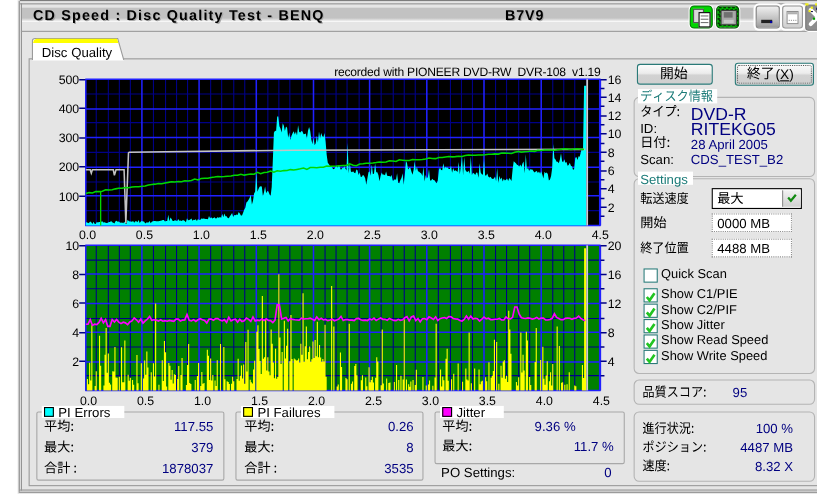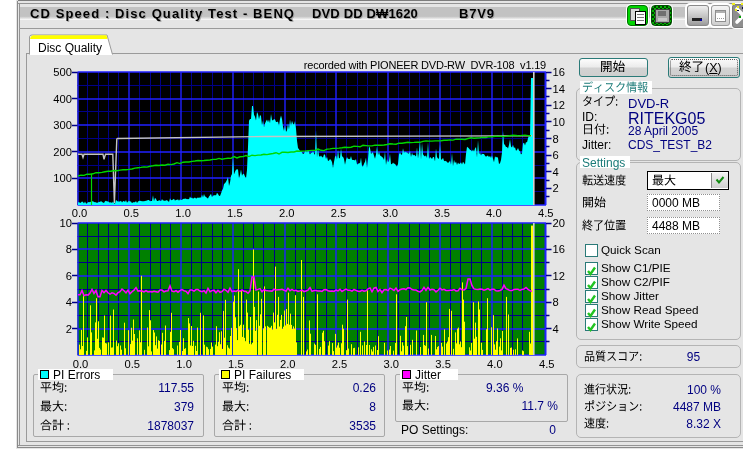--- a/index.html
+++ b/index.html
@@ -5,21 +5,20 @@
     <div class="ab" style="left:2px;top:3px;width:739px;height:1px;background:#949494"></div>
     <div class="ab" style="left:1px;top:1px;width:1px;height:446px;background:#8a8a8a"></div>
     <div class="ab" style="left:3px;top:3px;width:1px;height:443px;background:#949494"></div>
     <div class="ab" style="left:739px;top:3px;width:1px;height:443px;background:#949494"></div>
     <div class="ab" style="left:741px;top:1px;width:1px;height:446px;background:#8a8a8a"></div>
     <div class="ab" style="left:2px;top:445px;width:739px;height:1px;background:#949494"></div>
     <div class="ab" style="left:1px;top:447px;width:741px;height:1px;background:#8a8a8a"></div>
     <div class="ab" style="left:3px;top:28px;width:737px;height:1px;background:#9a9a9a"></div>
     <div class="ab" style="left:4px;top:7px;width:735px;height:13px;background:linear-gradient(#c2c2c2 0 72%,#e8e8e8 90%,#fff)"></div>
     <div class="ab" style="left:14px;top:6px;font-size:13px;font-weight:bold;color:#000;letter-spacing:1.1px;white-space:pre;text-shadow:1px 1px 0 #a8a8a8">CD Speed : Disc Quality Test - BENQ</div>
-    <div class="ab" style="left:296px;top:6px;font-size:13px;font-weight:bold;color:#000;letter-spacing:0.15px;white-space:pre;text-shadow:1px 1px 0 #a8a8a8">DVD DD D₩1620</div>
     <div class="ab" style="left:443px;top:6px;font-size:13px;font-weight:bold;color:#000;letter-spacing:0.85px;text-shadow:1px 1px 0 #a8a8a8">B7V9</div>
     <div class="ab" style="left:611px;top:5px;width:19px;height:19px;background:#00d400;border:1px solid #007000;border-radius:4px;box-shadow:0 0 0 1px #fff">
       <div class="ab" style="left:2px;top:2px;width:8px;height:11px;background:#d8d8d8;border:1px solid #555"></div>
       <div class="ab" style="left:7px;top:5px;width:9px;height:12px;background:#fff;border:1px solid #000;">
         <div style="margin:2px 1px;height:1px;background:#777"></div>
         <div style="margin:2px 1px;height:1px;background:#777"></div>
         <div style="margin:2px 1px;height:1px;background:#777"></div>
       </div>
     </div>
     <div class="ab" style="left:635px;top:5px;width:19px;height:19px;border-radius:4px;box-shadow:0 0 0 1px #fff;background:repeating-conic-gradient(#003c00 0 25%,#00b400 0 50%) 0 0/4px 4px;border:1px solid #005000">
@@ -155,22 +154,22 @@
       <svg width="36.2" height="13.2" viewBox="0 -10.56 36.19 13.20" style="position:absolute;overflow:visible">
         <path fill="#000000" d="M5.9 -9.4 4.9 -9.8C4.8 -9.5 4.7 -9 4.6 -8.8C4 -7.7 2.9 -5.9 1 -4.6L1.8 -4C3 -4.9 4 -6.1 4.7 -7.2H8.4C8.2 -6.2 7.6 -4.9 6.9 -3.9C6.1 -4.5 5.3 -5 4.6 -5.5L4 -4.8C4.7 -4.4 5.5 -3.7 6.3 -3.1C5.3 -1.9 3.9 -0.8 2.1 -0.2L2.8 0.5C4.7 -0.2 6.1 -1.3 7.1 -2.5C7.5 -2.1 7.9 -1.8 8.3 -1.4L8.9 -2.3C8.6 -2.6 8.1 -2.9 7.7 -3.3C8.5 -4.5 9.1 -5.9 9.4 -7C9.4 -7.2 9.5 -7.5 9.6 -7.7L8.9 -8.2C8.7 -8.1 8.5 -8.1 8.2 -8.1H5.2L5.4 -8.5C5.5 -8.7 5.7 -9.1 5.9 -9.4Z M12 -4.3 12.4 -3.4C14 -3.9 15.5 -4.6 16.6 -5.4V-0.9C16.6 -0.5 16.6 0.1 16.6 0.4H17.7C17.6 0.1 17.6 -0.5 17.6 -0.9V-6C18.7 -6.8 19.7 -7.7 20.6 -8.7L19.8 -9.4C19.1 -8.4 18 -7.4 16.8 -6.6C15.6 -5.7 13.9 -4.9 12 -4.3Z M31 -8.6C31 -9.1 31.3 -9.4 31.7 -9.4C32.1 -9.4 32.4 -9.1 32.4 -8.6C32.4 -8.2 32.1 -7.8 31.7 -7.8C31.3 -7.8 31 -8.2 31 -8.6ZM30.5 -8.6C30.5 -8.5 30.5 -8.4 30.5 -8.2L30.2 -8.2C29.7 -8.2 25.2 -8.2 24.6 -8.2C24.3 -8.2 23.8 -8.3 23.5 -8.3V-7.2C23.8 -7.2 24.2 -7.3 24.6 -7.3C25.2 -7.3 29.6 -7.3 30.3 -7.3C30.1 -6.1 29.6 -4.5 28.8 -3.4C27.9 -2.1 26.7 -1.1 24.5 -0.5L25.3 0.4C27.3 -0.3 28.6 -1.4 29.6 -2.8C30.5 -4 31 -6 31.3 -7.2L31.3 -7.3C31.4 -7.3 31.6 -7.3 31.7 -7.3C32.4 -7.3 32.9 -7.9 32.9 -8.6C32.9 -9.4 32.4 -10 31.7 -10C31 -10 30.5 -9.4 30.5 -8.6Z M34.7 -4.7C35.1 -4.7 35.4 -5 35.4 -5.5C35.4 -6 35.1 -6.4 34.7 -6.4C34.2 -6.4 33.9 -6 33.9 -5.5C33.9 -5 34.2 -4.7 34.7 -4.7ZM34.7 0.2C35.1 0.2 35.4 -0.2 35.4 -0.7C35.4 -1.2 35.1 -1.5 34.7 -1.5C34.2 -1.5 33.9 -1.2 33.9 -0.7C33.9 -0.2 34.2 0.2 34.7 0.2Z"></path>
       </svg>
     </div>
     <div class="ab" style="left:566.0px;top:109.5px;font-size:12px;color:#000;white-space:pre">ID:</div>
     <div class="ab" style="left:566.0px;top:123.24px;width:29px;height:15px">
       <svg width="27.3" height="13.2" viewBox="0 -10.56 27.34 13.20" style="position:absolute;overflow:visible">
         <path fill="#000000" d="M3 -4.2H9V-0.9H3ZM3 -5.1V-8.4H9V-5.1ZM2.1 -9.3V0.8H3V0H9V0.8H10V-9.3Z M16.9 -4.9C17.5 -3.9 18.3 -2.6 18.6 -1.9L19.5 -2.3C19.1 -3 18.3 -4.3 17.7 -5.2ZM21 -9.9V-7.4H16.1V-6.5H21V-0.3C21 0 20.9 0.1 20.6 0.1C20.3 0.1 19.4 0.1 18.3 0.1C18.5 0.3 18.6 0.7 18.7 1C20 1 20.8 1 21.3 0.8C21.7 0.7 21.9 0.4 21.9 -0.3V-6.5H23.4V-7.4H21.9V-9.9ZM15.5 -10C14.8 -8.1 13.7 -6.3 12.4 -5.1C12.6 -4.9 12.9 -4.4 13 -4.2C13.4 -4.6 13.8 -5.1 14.2 -5.7V0.9H15.1V-7.1C15.6 -7.9 16.1 -8.8 16.4 -9.7Z M25.7 -4.7C26.1 -4.7 26.5 -5 26.5 -5.5C26.5 -6 26.1 -6.4 25.7 -6.4C25.2 -6.4 24.9 -6 24.9 -5.5C24.9 -5 25.2 -4.7 25.7 -4.7ZM25.7 0.2C26.1 0.2 26.5 -0.2 26.5 -0.7C26.5 -1.2 26.1 -1.5 25.7 -1.5C25.2 -1.5 24.9 -1.2 24.9 -0.7C24.9 -0.2 25.2 0.2 25.7 0.2Z"></path>
       </svg>
     </div>
-    <div class="ab" style="left:566.0px;top:137.5px;font-size:12px;color:#000;white-space:pre">Jitter:</div>
-    <div class="ab" style="left:612.0px;top:95.5px;font-size:13px;color:#000080;white-space:pre">DVD-R</div>
+    <div class="ab" style="left:566.0px;top:137.5px;font-size:12px;color:#000;white-space:pre">Scan:</div>
+    <div class="ab" style="left:612.0px;top:95.5px;font-size:16px;color:#000080;white-space:pre">DVD-R</div>
     <div class="ab" style="left:612.0px;top:109.5px;font-size:16px;color:#000080;white-space:pre">RITEKG05</div>
     <div class="ab" style="left:612.0px;top:123.5px;font-size:12px;color:#000080;white-space:pre">28 April 2005</div>
     <div class="ab" style="left:612.0px;top:137.5px;font-size:12px;color:#000080;white-space:pre">CDS_TEST_B2</div>
     <div class="ab" style="left:560px;top:162px;width:163px;height:176px;border:1px solid #b4b4b4;border-radius:5px"></div>
     <div class="ab" style="left:564px;top:156px;width:50px;height:12px;background:#fff"></div>
     <div class="ab" style="left:566.0px;top:155.5px;font-size:12px;color:#1b7b78;white-space:pre">Settings</div>
     <div class="ab" style="left:566.0px;top:174.44px;width:46px;height:15px">
       <svg width="44.2" height="13.2" viewBox="0 -10.56 44.16 13.20" style="position:absolute;overflow:visible">
         <path fill="#000000" d="M5.9 -9.1V-8.3H10.2V-9.1ZM8.6 -2.8C8.9 -2.2 9.2 -1.4 9.5 -0.6L6.8 -0.4C7.2 -1.7 7.6 -3.4 7.8 -4.8H10.6V-5.7H5.4V-4.8H6.9C6.7 -3.4 6.3 -1.6 6 -0.4L5.1 -0.3L5.3 0.6L9.7 0.2C9.8 0.4 9.8 0.7 9.9 0.9L10.7 0.6C10.5 -0.4 9.9 -2 9.3 -3.2ZM0.9 -7.1V-2.9H2.6V-1.9H0.4V-1.1H2.6V1H3.4V-1.1H5.5V-1.9H3.4V-2.9H5.2V-7.1H3.4V-8H5.3V-8.8H3.4V-10.1H2.6V-8.8H0.6V-8H2.6V-7.1ZM1.5 -4.7H2.6V-3.6H1.5ZM3.3 -4.7H4.5V-3.6H3.3ZM1.5 -6.4H2.6V-5.3H1.5ZM3.3 -6.4H4.5V-5.3H3.3Z M11.7 -9.3C12.4 -8.7 13.2 -7.9 13.6 -7.3L14.3 -7.9C13.9 -8.5 13 -9.3 12.3 -9.8ZM15.3 -9.7C15.8 -9.1 16.2 -8.3 16.3 -7.8H14.9V-7H17.5V-5.6L17.5 -5.3H14.6V-4.5H17.4C17.2 -3.5 16.6 -2.3 14.6 -1.5C14.8 -1.3 15.1 -1 15.2 -0.8C17 -1.7 17.8 -2.8 18.1 -3.8C18.6 -2.3 19.6 -1.3 21 -0.7C21.1 -1 21.4 -1.3 21.5 -1.5C20.1 -2 19.1 -3 18.6 -4.5H21.5V-5.3H18.3L18.3 -5.6V-7H21.2V-7.8H16.4L17.1 -8.1C16.9 -8.7 16.5 -9.5 16 -10ZM19.7 -10.1C19.5 -9.5 19.1 -8.6 18.7 -8.1L19.4 -7.8C19.8 -8.3 20.2 -9.1 20.6 -9.8ZM13.9 -5.3H11.6V-4.5H13.1V-1.4C12.6 -0.9 11.9 -0.4 11.4 -0.1L11.9 0.9C12.5 0.3 13 -0.2 13.6 -0.7C14.3 0.2 15.3 0.7 16.7 0.7C17.9 0.8 20.2 0.8 21.4 0.7C21.5 0.4 21.6 -0 21.7 -0.2C20.4 -0.1 17.9 -0.1 16.7 -0.1C15.4 -0.2 14.5 -0.6 13.9 -1.5Z M22.7 -9.3C23.4 -8.7 24.3 -7.9 24.6 -7.3L25.3 -7.9C24.9 -8.5 24.1 -9.3 23.3 -9.8ZM25 -5.3H22.6V-4.5H24.2V-1.4C23.6 -0.9 23 -0.4 22.5 -0.1L22.9 0.9C23.5 0.3 24.1 -0.2 24.6 -0.7C25.3 0.2 26.3 0.7 27.7 0.7C29 0.8 31.3 0.8 32.5 0.7C32.5 0.4 32.6 -0 32.7 -0.2C31.4 -0.1 28.9 -0.1 27.7 -0.1C26.5 -0.2 25.5 -0.6 25 -1.5ZM26.8 -6.3H28.6V-4.8H26.8ZM29.4 -6.3H31.2V-4.8H29.4ZM28.6 -10.1V-8.8H25.6V-8.1H28.6V-7.1H26.1V-4.1H28.1C27.5 -3.1 26.4 -2.1 25.4 -1.6C25.6 -1.5 25.8 -1.2 25.9 -0.9C26.9 -1.5 27.9 -2.4 28.6 -3.5V-0.6H29.4V-3.5C30.1 -2.5 31.1 -1.5 32 -1C32.1 -1.2 32.4 -1.5 32.6 -1.7C31.6 -2.1 30.4 -3.1 29.7 -4.1H32V-7.1H29.4V-8.1H32.5V-8.8H29.4V-10.1Z M37.4 -7.8V-6.7H35.6V-6H37.4V-4H41.7V-6H43.5V-6.7H41.7V-7.8H40.9V-6.7H38.2V-7.8ZM40.9 -6V-4.7H38.2V-6ZM41.5 -2.5C41 -1.8 40.4 -1.3 39.6 -0.9C38.9 -1.4 38.2 -1.9 37.8 -2.5ZM35.8 -3.2V-2.5H37.4L37 -2.3C37.5 -1.6 38.1 -1 38.8 -0.6C37.7 -0.2 36.5 0.1 35.3 0.2C35.5 0.4 35.6 0.7 35.7 1C37.1 0.8 38.4 0.5 39.6 -0.1C40.6 0.4 41.9 0.8 43.2 1C43.4 0.8 43.6 0.4 43.7 0.2C42.5 0.1 41.4 -0.2 40.5 -0.6C41.4 -1.1 42.2 -1.9 42.7 -3L42.2 -3.3L42 -3.2ZM34.5 -8.9V-5.4C34.5 -3.7 34.4 -1.2 33.5 0.5C33.7 0.6 34 0.8 34.1 1C35.1 -0.8 35.3 -3.6 35.3 -5.4V-8.1H43.5V-8.9H39.4V-10.1H38.5V-8.9Z"></path>
       </svg>
@@ -220,21 +219,21 @@
     <div class="ab" style="left:569px;top:318px;width:11px;height:11px;border:1px solid #2a7a78;background:#fff"><svg width="11" height="11">
         <path d="M2 5 L4.5 8 L9 1.5" stroke="#22c422" stroke-width="2.4" fill="none"></path>
       </svg></div>
     <div class="ab" style="left:585.0px;top:317.0px;font-size:11.7px;color:#000;white-space:pre">Show Write Speed</div>
     <div class="ab" style="left:560px;top:345px;width:163px;height:21px;border:1px solid #b4b4b4;border-radius:5px"></div>
     <div class="ab" style="left:568.0px;top:350.44px;width:60px;height:15px">
       <svg width="58.3" height="13.2" viewBox="0 -10.56 58.27 13.20" style="position:absolute;overflow:visible">
         <path fill="#000000" d="M3.3 -8.7H7.7V-6.4H3.3ZM2.5 -9.6V-5.6H8.6V-9.6ZM0.9 -4.3V1H1.7V0.3H4V0.9H4.8V-4.3ZM1.7 -0.6V-3.4H4V-0.6ZM6.1 -4.3V1H6.9V0.3H9.4V0.9H10.2V-4.3ZM6.9 -0.6V-3.4H9.4V-0.6Z M13.8 -3.9H19.4V-3H13.8ZM13.8 -2.4H19.4V-1.6H13.8ZM13.8 -5.3H19.4V-4.5H13.8ZM13 -5.9V-1H20.2V-5.9ZM17.5 -0.3C18.7 0.1 19.9 0.6 20.6 1L21.5 0.5C20.7 0.1 19.4 -0.4 18.2 -0.8ZM14.9 -0.8C14.1 -0.4 12.8 0.1 11.6 0.3C11.8 0.5 12.1 0.8 12.2 1C13.3 0.7 14.7 0.1 15.6 -0.5ZM12.4 -9.8V-8.6C12.4 -7.8 12.3 -6.8 11.5 -6C11.7 -5.9 12 -5.7 12.1 -5.5C12.7 -6.1 13 -6.9 13.1 -7.6H14.5V-6.1H15.2V-7.6H16.5V-8.3H13.2V-8.5V-9C14.2 -9.1 15.4 -9.2 16.2 -9.5L15.7 -10.1C15.1 -9.9 14 -9.7 13.1 -9.6ZM17 -9.7V-8.7C17 -8 16.8 -7.2 15.9 -6.6C16.1 -6.4 16.3 -6.2 16.4 -6C17.1 -6.5 17.4 -7.1 17.6 -7.6H19.1V-6.1H19.9V-7.6H21.5V-8.3H17.7L17.7 -8.6V-9C18.8 -9 20.1 -9.2 21 -9.5L20.4 -10C19.8 -9.8 18.6 -9.7 17.6 -9.6Z M30.9 -8 30.3 -8.5C30.2 -8.4 29.9 -8.4 29.5 -8.4C29.1 -8.4 25.7 -8.4 25.3 -8.4C24.9 -8.4 24.3 -8.4 24.1 -8.5V-7.4C24.3 -7.4 24.9 -7.4 25.3 -7.4C25.6 -7.4 29.2 -7.4 29.6 -7.4C29.3 -6.4 28.5 -5 27.7 -4.1C26.6 -2.7 25 -1.3 23.2 -0.5L23.9 0.3C25.5 -0.5 27 -1.9 28.2 -3.2C29.3 -2.1 30.5 -0.7 31.2 0.3L32 -0.4C31.3 -1.3 29.9 -2.9 28.8 -4C29.6 -5.1 30.3 -6.5 30.6 -7.5C30.7 -7.7 30.8 -7.9 30.9 -8Z M34.9 -1.6V-0.5C35.2 -0.5 35.7 -0.6 36.1 -0.6H41.5L41.5 0.1H42.5C42.5 -0.1 42.4 -0.6 42.4 -1.1V-7.2C42.4 -7.5 42.5 -7.9 42.5 -8.2C42.3 -8.2 41.9 -8.2 41.7 -8.2H36.2C35.9 -8.2 35.4 -8.2 35 -8.2V-7.2C35.3 -7.2 35.8 -7.2 36.2 -7.2H41.5V-1.5H36.1C35.6 -1.5 35.2 -1.6 34.9 -1.6Z M54.4 -8.1 53.9 -8.7C53.7 -8.6 53.3 -8.6 53.1 -8.6C52.5 -8.6 47.3 -8.6 46.8 -8.6C46.4 -8.6 45.9 -8.7 45.5 -8.7V-7.6C46 -7.7 46.4 -7.7 46.8 -7.7C47.3 -7.7 52.3 -7.7 53.1 -7.7C52.7 -6.9 51.7 -5.6 50.7 -5L51.4 -4.4C52.6 -5.3 53.7 -6.9 54.1 -7.7C54.2 -7.8 54.4 -8 54.4 -8.1ZM50 -6.5H49C49.1 -6.2 49.1 -6 49.1 -5.7C49.1 -3.7 48.8 -1.9 47.1 -0.8C46.8 -0.6 46.4 -0.4 46.1 -0.3L47 0.4C49.8 -1.1 50 -3.3 50 -6.5Z M56.7 -4.7C57.1 -4.7 57.5 -5 57.5 -5.5C57.5 -6 57.1 -6.4 56.7 -6.4C56.3 -6.4 56 -6 56 -5.5C56 -5 56.3 -4.7 56.7 -4.7ZM56.7 0.2C57.1 0.2 57.5 -0.2 57.5 -0.7C57.5 -1.2 57.1 -1.5 56.7 -1.5C56.3 -1.5 56 -1.2 56 -0.7C56 -0.2 56.3 0.2 56.7 0.2Z"></path>
       </svg>
     </div>
-    <div class="ab" style="left:650.0px;top:350.0px;width:55.0px;text-align:center;font-size:12px;color:#000080;white-space:pre">95</div>
+    <div class="ab" style="left:650.0px;top:350.0px;width:55.0px;text-align:left;font-size:12px;color:#000080;white-space:pre">95</div>
     <div class="ab" style="left:560px;top:374px;width:163px;height:62px;border:1px solid #b4b4b4;border-radius:5px"></div>
     <div class="ab" style="left:568.0px;top:382.94px;width:49px;height:15px">
       <svg width="47.2" height="13.2" viewBox="0 -10.56 47.23 13.20" style="position:absolute;overflow:visible">
         <path fill="#000000" d="M0.6 -9.3C1.3 -8.7 2 -7.8 2.4 -7.2L3 -7.8C2.7 -8.4 1.9 -9.2 1.2 -9.8ZM2.7 -5.3H0.5V-4.5H1.9V-1.4C1.4 -0.9 0.9 -0.4 0.4 -0L0.8 0.9C1.4 0.3 1.9 -0.2 2.4 -0.7C3.1 0.3 4.1 0.7 5.5 0.7C6.8 0.8 9.1 0.8 10.4 0.7C10.4 0.4 10.5 0 10.6 -0.2C9.3 -0.1 6.7 -0 5.5 -0.1C4.2 -0.2 3.2 -0.6 2.7 -1.5ZM5.2 -10.1C4.6 -8.5 3.7 -7.1 2.6 -6.2C2.8 -6 3.1 -5.7 3.2 -5.5C3.6 -5.8 3.9 -6.2 4.2 -6.6V-1.3H10.4V-2.1H7.7V-3.4H9.9V-4.1H7.7V-5.4H9.9V-6.2H7.7V-7.4H10.2V-8.2H7.8C8.1 -8.7 8.3 -9.2 8.5 -9.8L7.6 -10C7.5 -9.4 7.3 -8.8 7 -8.2H5.3C5.5 -8.7 5.8 -9.3 6 -9.8ZM5 -5.4H6.9V-4.1H5ZM5 -6.2V-7.4H6.9V-6.2ZM5 -3.4H6.9V-2.1H5Z M15.8 -9.4V-8.5H21.3V-9.4ZM14 -10.1C13.4 -9.2 12.4 -8.1 11.4 -7.5C11.6 -7.3 11.8 -6.9 11.9 -6.7C12.9 -7.5 14 -8.7 14.8 -9.7ZM15.4 -6V-5.2H19.1V-0.2C19.1 -0 19 0 18.8 0.1C18.6 0.1 17.8 0.1 17.1 0C17.2 0.3 17.3 0.7 17.3 0.9C18.4 0.9 19 0.9 19.4 0.8C19.8 0.6 19.9 0.4 19.9 -0.2V-5.2H21.6V-6ZM14.4 -7.5C13.7 -6.1 12.5 -4.8 11.3 -3.9C11.5 -3.7 11.8 -3.3 11.9 -3.1C12.3 -3.5 12.7 -3.9 13.2 -4.4V1H14V-5.4C14.4 -6 14.9 -6.6 15.2 -7.2Z M30.3 -9.3C30.7 -8.6 31.3 -7.7 31.6 -7.2L32.2 -7.6C32 -8.2 31.4 -9 30.9 -9.7ZM22.6 -8.1C23.1 -7.4 23.8 -6.4 24 -5.8L24.7 -6.3C24.4 -6.9 23.8 -7.8 23.3 -8.5ZM28.6 -10.1V-7.3L28.6 -6.5H26V-5.7H28.5C28.4 -3.7 27.7 -1.4 25.7 0.4C25.9 0.5 26.2 0.8 26.4 0.9C28 -0.6 28.8 -2.4 29.1 -4.1C29.8 -1.9 30.7 -0.1 32.2 0.9C32.3 0.7 32.6 0.4 32.8 0.2C31.1 -0.8 30.1 -3 29.5 -5.7H32.6V-6.5H29.4L29.4 -7.3V-10.1ZM22.4 -2.3 22.9 -1.6C23.5 -2.1 24.2 -2.8 24.8 -3.5V0.9H25.6V-10.1H24.8V-4.6C23.9 -3.7 23 -2.8 22.4 -2.3Z M34.2 -9.3C35 -9 35.9 -8.5 36.3 -8.1L36.8 -8.8C36.3 -9.2 35.4 -9.7 34.7 -10ZM33.6 -6C34.3 -5.7 35.3 -5.2 35.8 -4.8L36.2 -5.6C35.7 -6 34.7 -6.4 34 -6.7ZM34 0.3 34.7 0.8C35.4 -0.3 36.2 -1.9 36.8 -3.2L36.2 -3.8C35.5 -2.3 34.6 -0.7 34 0.3ZM38.2 -8.7H42.3V-5.5H38.2ZM37.3 -9.5V-4.6H38.5C38.4 -2.1 38.1 -0.6 36.1 0.2C36.2 0.4 36.5 0.8 36.6 1C38.8 -0 39.2 -1.8 39.3 -4.6H40.6V-0.4C40.6 0.6 40.8 0.9 41.7 0.9C41.8 0.9 42.6 0.9 42.7 0.9C43.5 0.9 43.7 0.4 43.8 -1.4C43.5 -1.5 43.2 -1.6 43 -1.8C43 -0.2 43 0 42.7 0C42.5 0 41.9 0 41.8 0C41.5 0 41.5 -0 41.5 -0.4V-4.6H43.1V-9.5Z M45.7 -4.7C46.1 -4.7 46.4 -5 46.4 -5.5C46.4 -6 46.1 -6.4 45.7 -6.4C45.3 -6.4 45 -6 45 -5.5C45 -5 45.3 -4.7 45.7 -4.7ZM45.7 0.2C46.1 0.2 46.4 -0.2 46.4 -0.7C46.4 -1.2 46.1 -1.5 45.7 -1.5C45.3 -1.5 45 -1.2 45 -0.7C45 -0.2 45.3 0.2 45.7 0.2Z"></path>
       </svg>
     </div>
     <div class="ab" style="left:568.0px;top:399.94px;width:60px;height:15px">
       <svg width="58.3" height="13.2" viewBox="0 -10.56 58.27 13.20" style="position:absolute;overflow:visible">
         <path fill="#000000" d="M8.3 -8.9C8.3 -9.3 8.6 -9.6 9 -9.6C9.4 -9.6 9.7 -9.3 9.7 -8.9C9.7 -8.4 9.4 -8.1 9 -8.1C8.6 -8.1 8.3 -8.4 8.3 -8.9ZM7.8 -8.9C7.8 -8.1 8.4 -7.6 9 -7.6C9.7 -7.6 10.2 -8.1 10.2 -8.9C10.2 -9.6 9.7 -10.2 9 -10.2C8.4 -10.2 7.8 -9.6 7.8 -8.9ZM3.6 -4.4 2.8 -4.8C2.4 -3.8 1.4 -2.4 0.7 -1.7L1.4 -1.1C2.1 -1.8 3.1 -3.4 3.6 -4.4ZM8.2 -4.8 7.4 -4.4C8 -3.6 8.8 -2.1 9.3 -1.2L10.1 -1.7C9.6 -2.5 8.8 -4 8.2 -4.8ZM1 -7.2V-6.2C1.3 -6.2 1.6 -6.3 2 -6.3H5V-6.2C5 -5.6 5 -1.5 5 -0.8C5 -0.5 4.9 -0.4 4.6 -0.4C4.3 -0.4 3.8 -0.4 3.3 -0.5L3.4 0.4C3.8 0.5 4.5 0.5 5 0.5C5.6 0.5 5.9 0.2 5.9 -0.4C5.9 -1.3 5.9 -5.2 5.9 -6.2V-6.3H8.8C9.1 -6.3 9.4 -6.3 9.7 -6.2V-7.2C9.5 -7.2 9.1 -7.2 8.8 -7.2H5.9V-8.4C5.9 -8.7 6 -9.1 6 -9.3H4.9C5 -9.1 5 -8.7 5 -8.4V-7.2H2C1.6 -7.2 1.3 -7.2 1 -7.2Z M18.9 -9 18.3 -8.7C18.7 -8.1 19.1 -7.4 19.3 -6.8L20 -7.1C19.7 -7.7 19.2 -8.5 18.9 -9ZM20.4 -9.5 19.8 -9.2C20.1 -8.7 20.5 -8 20.8 -7.4L21.5 -7.7C21.2 -8.2 20.7 -9.1 20.4 -9.5ZM14.2 -9.1 13.7 -8.3C14.4 -7.9 15.6 -7.1 16.1 -6.6L16.6 -7.4C16.2 -7.8 14.9 -8.7 14.2 -9.1ZM12.6 -0.6 13.1 0.4C14.1 0.2 15.6 -0.4 16.7 -1.1C18.5 -2.2 20 -3.7 21 -5.4L20.5 -6.3C19.6 -4.7 18.1 -3.1 16.3 -1.9C15.2 -1.3 13.8 -0.8 12.6 -0.6ZM12.6 -6.4 12.1 -5.6C12.7 -5.2 13.9 -4.4 14.5 -4L15 -4.8C14.5 -5.2 13.2 -6 12.6 -6.4Z M25.4 -9.2 24.9 -8.4C25.6 -8 26.7 -7.1 27.3 -6.7L27.8 -7.5C27.3 -7.9 26.1 -8.8 25.4 -9.2ZM23.7 -0.6 24.3 0.3C25.3 0.1 26.8 -0.5 27.9 -1.2C29.7 -2.3 31.2 -3.8 32.2 -5.4L31.6 -6.4C30.7 -4.7 29.3 -3.2 27.4 -2C26.3 -1.3 25 -0.9 23.7 -0.6ZM23.7 -6.5 23.3 -5.7C23.9 -5.3 25.1 -4.5 25.7 -4.1L26.2 -4.9C25.7 -5.3 24.4 -6.1 23.7 -6.5Z M35.4 -0.7V0.2C35.6 0.2 36 0.2 36.4 0.2H40.8L40.8 0.7H41.7C41.7 0.5 41.6 0.2 41.6 0C41.6 -1 41.6 -5.5 41.6 -6C41.6 -6.2 41.6 -6.4 41.7 -6.6C41.5 -6.6 41.2 -6.5 41 -6.5C40.1 -6.5 37.3 -6.5 36.7 -6.5C36.4 -6.5 35.8 -6.6 35.6 -6.6V-5.7C35.8 -5.7 36.4 -5.7 36.7 -5.7C37.3 -5.7 40.4 -5.7 40.8 -5.7V-3.7H36.8C36.4 -3.7 36 -3.7 35.8 -3.7V-2.8C36 -2.8 36.4 -2.8 36.8 -2.8H40.8V-0.7H36.4C36 -0.7 35.6 -0.7 35.4 -0.7Z M46.7 -8.8 46 -8.1C46.9 -7.5 48.2 -6.2 48.8 -5.6L49.5 -6.3C48.9 -7 47.4 -8.2 46.7 -8.8ZM45.7 -0.8 46.3 0.2C48.1 -0.1 49.5 -0.9 50.6 -1.6C52.3 -2.8 53.6 -4.4 54.3 -5.9L53.8 -6.9C53.2 -5.4 51.8 -3.7 50.1 -2.5C49.1 -1.8 47.6 -1.1 45.7 -0.8Z M56.7 -4.7C57.1 -4.7 57.5 -5 57.5 -5.5C57.5 -6 57.1 -6.4 56.7 -6.4C56.3 -6.4 56 -6 56 -5.5C56 -5 56.3 -4.7 56.7 -4.7ZM56.7 0.2C57.1 0.2 57.5 -0.2 57.5 -0.7C57.5 -1.2 57.1 -1.5 56.7 -1.5C56.3 -1.5 56 -1.2 56 -0.7C56 -0.2 56.3 0.2 56.7 0.2Z"></path>
       </svg>

